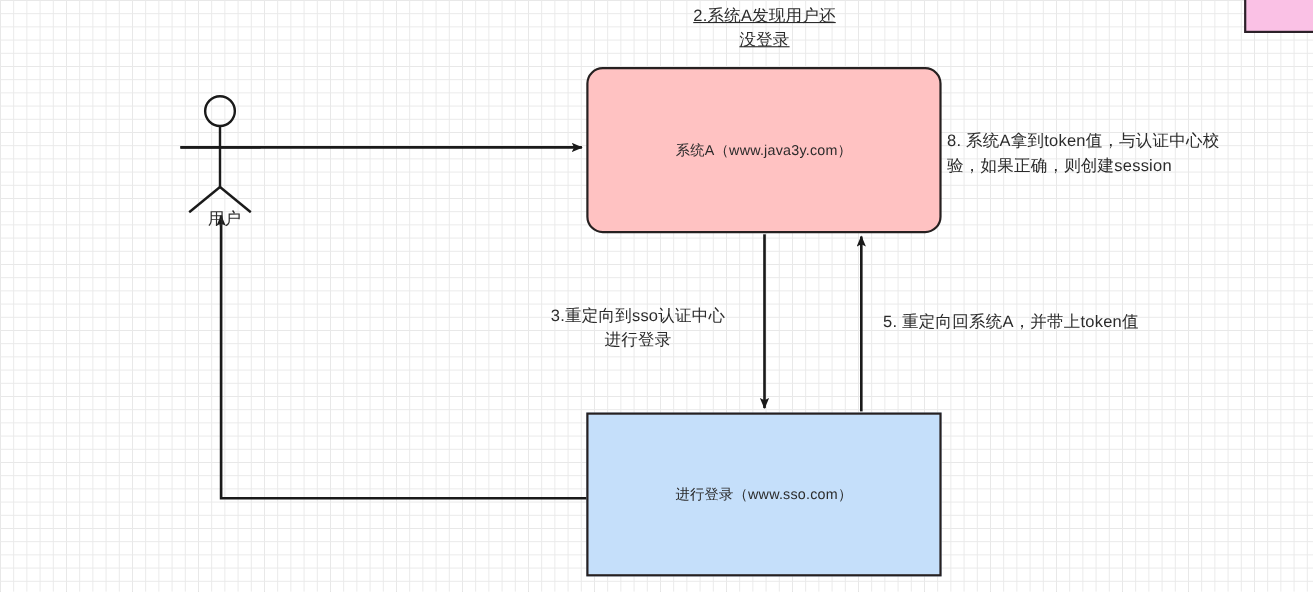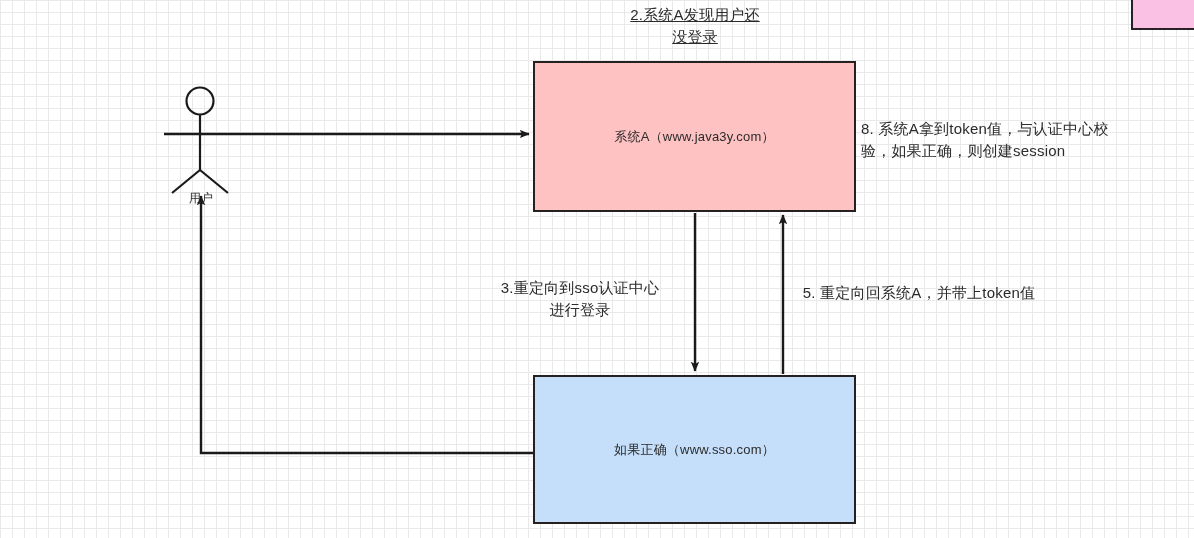--- a/index.html
+++ b/index.html
@@ -63,37 +63,37 @@
     stroke-width: 2.4;
     fill: none;
   }
   .stroke-thin {
     stroke: #1a1a1a;
     stroke-width: 2.2;
     fill: none;
   }
   .user-label {
     position: absolute;
-    font-size: 12px;
+    font-size: 15px;
     color: #2b2b2b;
     white-space: nowrap;
     text-align: right;
   }
 </style>
 </head>
 <body>
 
 <div id="canvas">
 
-  <div class="node" style="left:533px; top:61px; width:323px; height:151px; background:#ffc2c2;">
+  <div class="node" style="left:533px; top:61px; width:323px; height:151px; background:#ffc2c2;border-radius:15px;">
     <span class="node-label">系统A（www.java3y.com）</span>
   </div>
 
   <div class="node" style="left:533px; top:375px; width:323px; height:149px; background:#c5dffa;">
-    <span class="node-label">如果正确（www.sso.com）</span>
+    <span class="node-label">进行登录（www.sso.com）</span>
   </div>
 
   <div class="node" style="left:1131px; top:-10px; width:73px; height:40px; background:#fac1e5; border-color:#2b2028;">
   </div>
 
   <svg class="overlay" viewBox="0 0 1194 538" xmlns="http://www.w3.org/2000/svg">
     <defs>
       <marker id="ah" markerWidth="11" markerHeight="11" refX="9.2" refY="4.2" orient="auto" markerUnits="userSpaceOnUse">
         <path d="M0,0 L10,4.2 L0,8.4 L2.1,4.2 Z" fill="#1a1a1a"></path>
       </marker>

